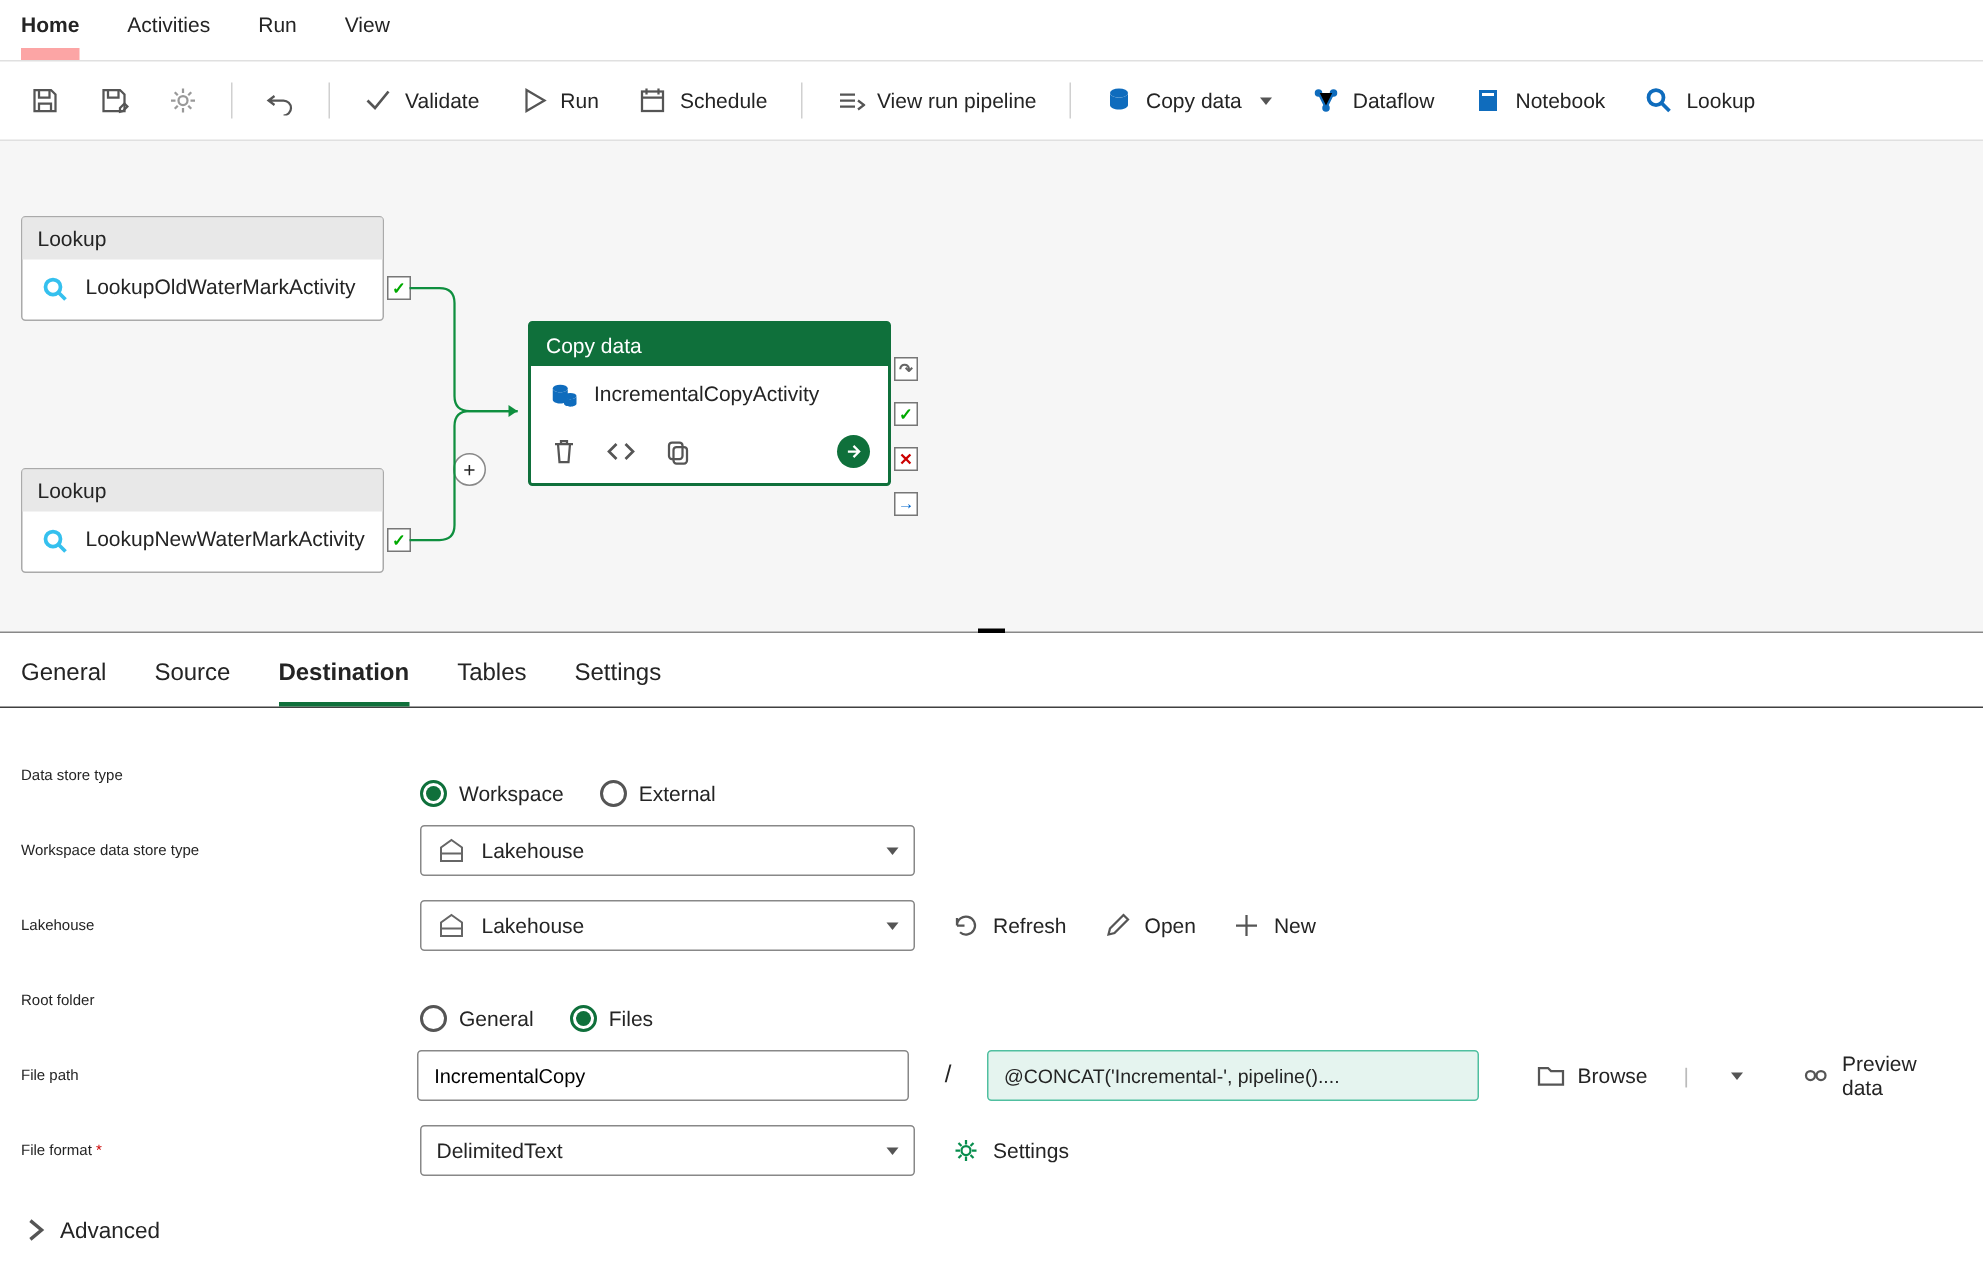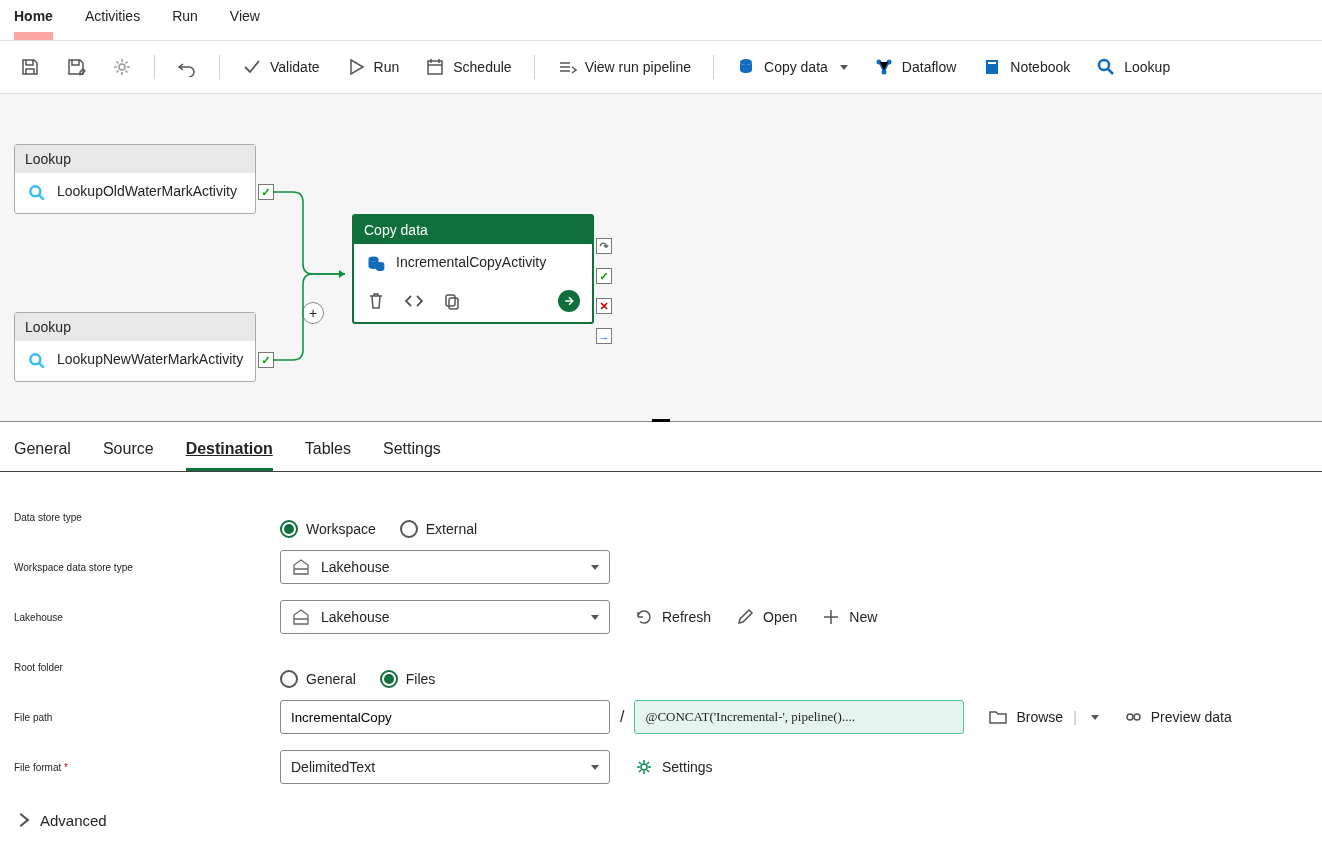--- a/index.html
+++ b/index.html
@@ -38,37 +38,37 @@
 .badge.gray { color:#666; }
 .badge.blue { color:#06c; }
 
 .plus-node { position:absolute; width:22px;height:22px;border:1px solid #888;border-radius:50%;background:#fff;display:flex;align-items:center;justify-content:center;font-size:14px; }
 
 svg.edge { position:absolute; overflow:visible; pointer-events:none; }
 
 
 .details-tabs { display:flex; gap:32px; padding: 18px 14px 0; border-bottom:1px solid #404040; }
 .details-tab { padding-bottom:10px; cursor:pointer; font-size:16px; }
-.details-tab.active { font-weight:600; border-bottom:3px solid #0f703b;text-decoration:underline; }
+.details-tab.active { font-weight:600; border-bottom:3px solid #0f703b; }
 
 .form { padding: 20px 14px; }
 .form-row { display:flex; align-items:center; min-height:50px; }
 .form-label { width: 266px; font-size:10px; }
 .req { color:#c00; }
 .form-controls { display:flex; align-items:center; gap:24px; }
 
 .radio { display:flex; align-items:center; gap:8px; cursor:pointer;margin-top:24px; }
 .radio-dot { width:18px;height:18px;border:2px solid #555;border-radius:50%;display:flex;align-items:center;justify-content:center; }
 .radio-dot.on::after { content:"";width:10px;height:10px;border-radius:50%;background:#0f703b; }
 .radio-dot.on { border-color:#0f703b; }
 
 .select { display:flex;align-items:center;justify-content:space-between;width:330px;height:34px;border:1px solid #888;border-radius:3px;padding:0 10px;cursor:pointer;background:#fff; }
 .select .leading { display:flex;align-items:center;gap:10px; }
 .input { width:330px;height:34px;border:1px solid #888;border-radius:3px;padding:0 10px;background:#fff; }
-.expr-input { width:330px;height:34px;border:1px solid #50bfa0;border-radius:3px;padding:0 10px;background:#e5f4ef;font-family:Liberation Serif, serif;font-size:13px;overflow:hidden;white-space:nowrap;display:flex;align-items:center; }
+.expr-input { width:330px;height:34px;border:1px solid #50bfa0;border-radius:3px;padding:0 10px;background:#e5f4ef;font-family:Liberation Sans, sans-serif;font-size:13px;overflow:hidden;white-space:nowrap;display:flex;align-items:center; }
 
 .link-btn { display:flex;align-items:center;gap:8px;cursor:pointer;color:#242424; }
 .advanced { display:flex;align-items:center;gap:6px;cursor:pointer;padding-top:18px;font-size:15px; }
 .slash { font-size:16px; }
 
 .splitter-grip { position:absolute; left:50%; transform:translateX(-50%); bottom:-1px; width:18px; height:3px; background:#000; }
 </style>
 </head>
 <body>
 
@@ -363,21 +363,21 @@
           <span>General</span>
         </label>
       <label class="radio">
           <span class="radio-dot on"></span>
           <span>Files</span>
         </label>
     </div>
   </div>
   <div class="form-row">
     <div class="form-label">File path</div>
-    <div class="form-controls" style="gap:10px">
+    <div class="form-controls" style="">
       <input class="input" value="IncrementalCopy" style="">
       <span class="slash">/</span>
       <div class="expr-input">@CONCAT('Incremental-', pipeline()....</div>
       <div class="link-btn" style="margin-left:14px">
           <span class="icon">
             <svg viewBox="0 0 20 20">
               <path fill="none" stroke="#555" stroke-width="1.5" d="M2 5h6l2 2h8v9H2z"></path>
             </svg>
           </span>
           <span>Browse</span>

